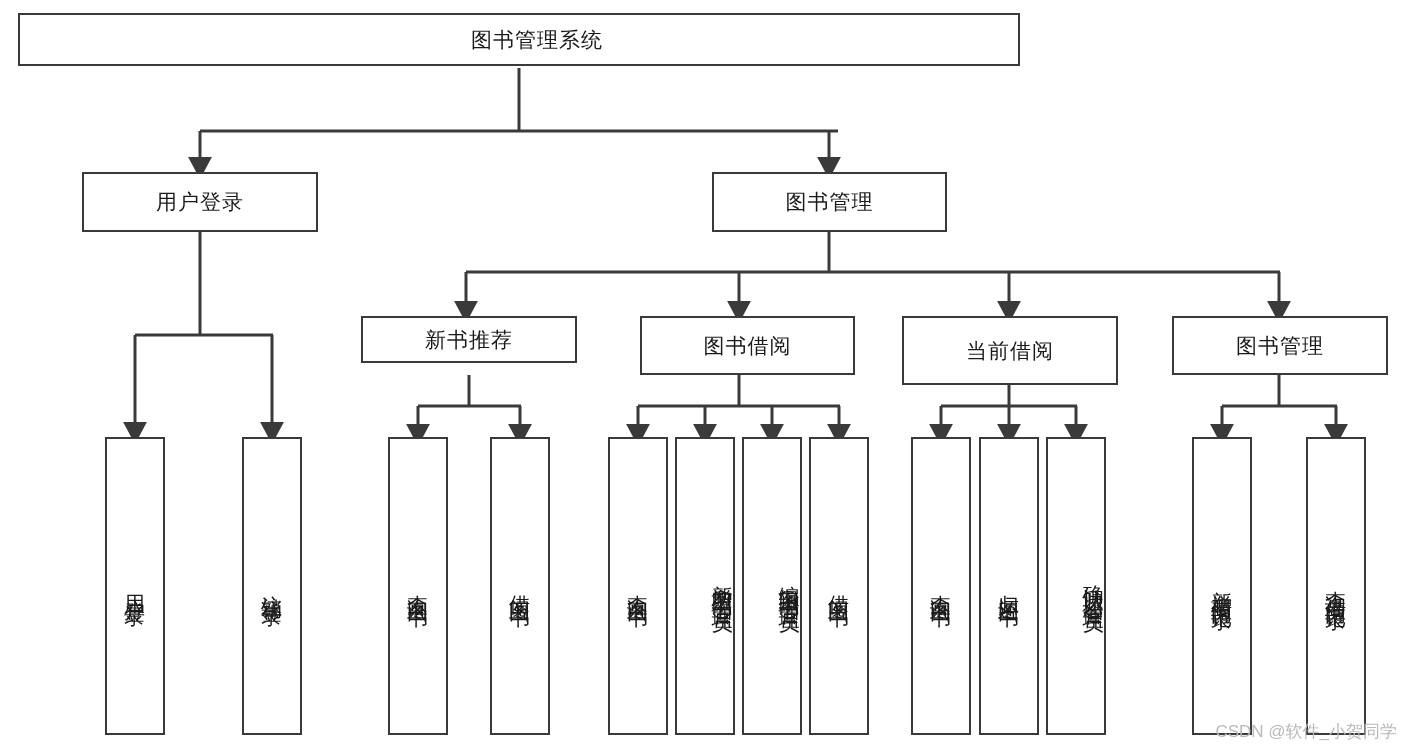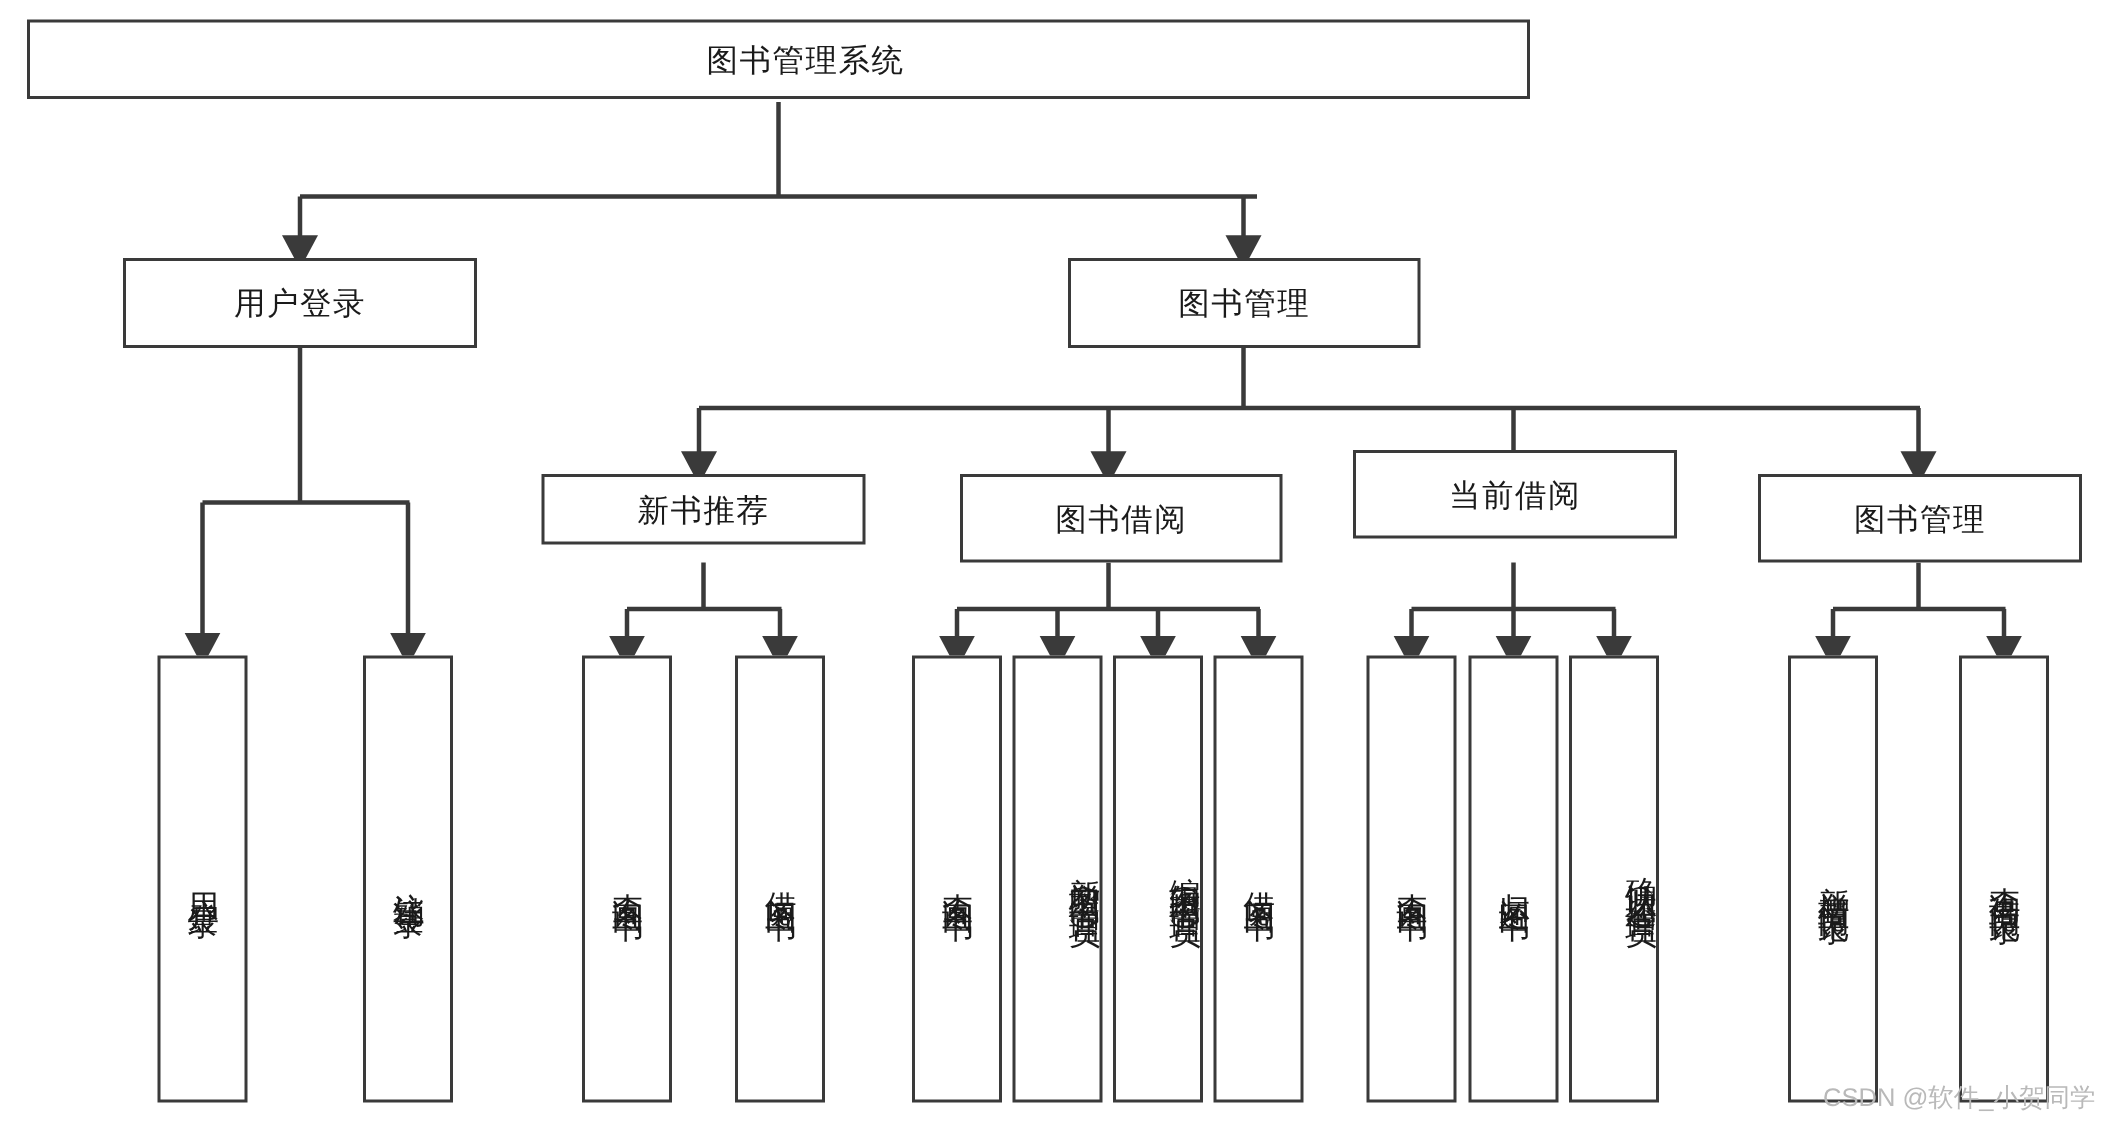--- a/index.html
+++ b/index.html
@@ -135,21 +135,21 @@
   <div class="node horizontal" style="left:712px; top:172px; width:235px; height:60px;">
     <span>图书管理</span>
   </div>
 
   <div class="node horizontal" style="left:361px; top:316px; width:216px; height:47px;">
     <span>新书推荐</span>
   </div>
   <div class="node horizontal" style="left:640px; top:316px; width:215px; height:59px;">
     <span>图书借阅</span>
   </div>
-  <div class="node horizontal" style="left:902px; top:300px; width:216px; height:59px;">
+  <div class="node horizontal" style="left:902px; top:316px; width:216px; height:69px;">
     <span>当前借阅</span>
   </div>
   <div class="node horizontal" style="left:1172px; top:316px; width:216px; height:59px;">
     <span>图书管理</span>
   </div>
 
   <div class="node vertical mid-aligned" style="left:105px; top:437px; width:60px; height:298px;">
     <span>用户登录</span>
   </div>
   <div class="node vertical mid-aligned" style="left:242px; top:437px; width:60px; height:298px;">

